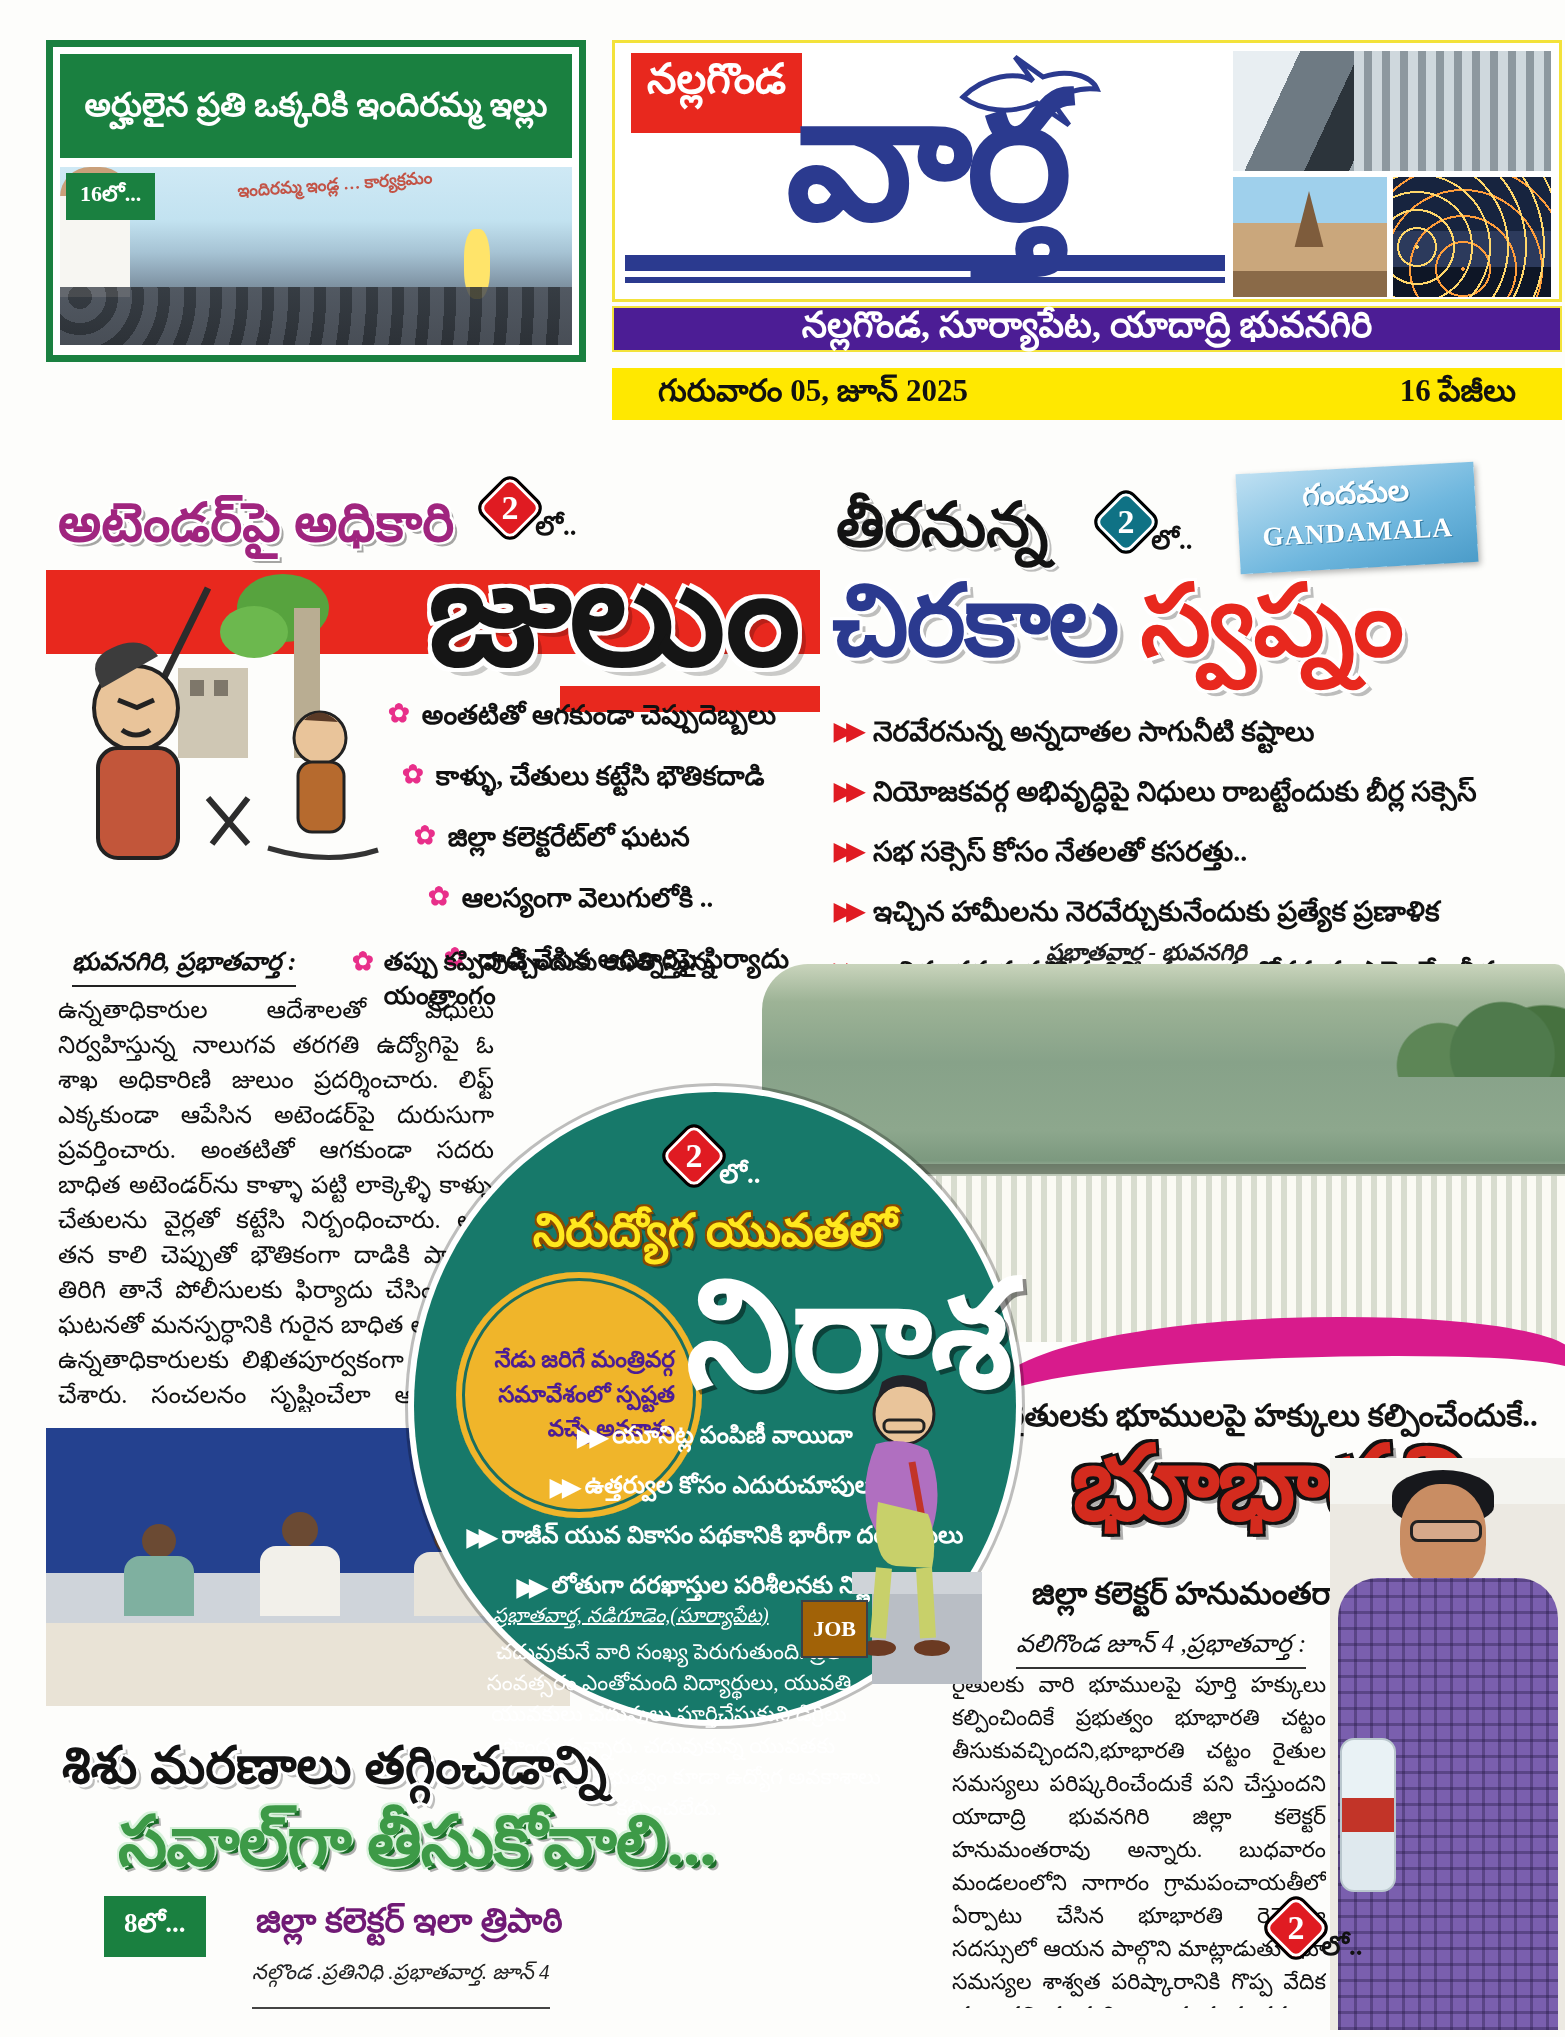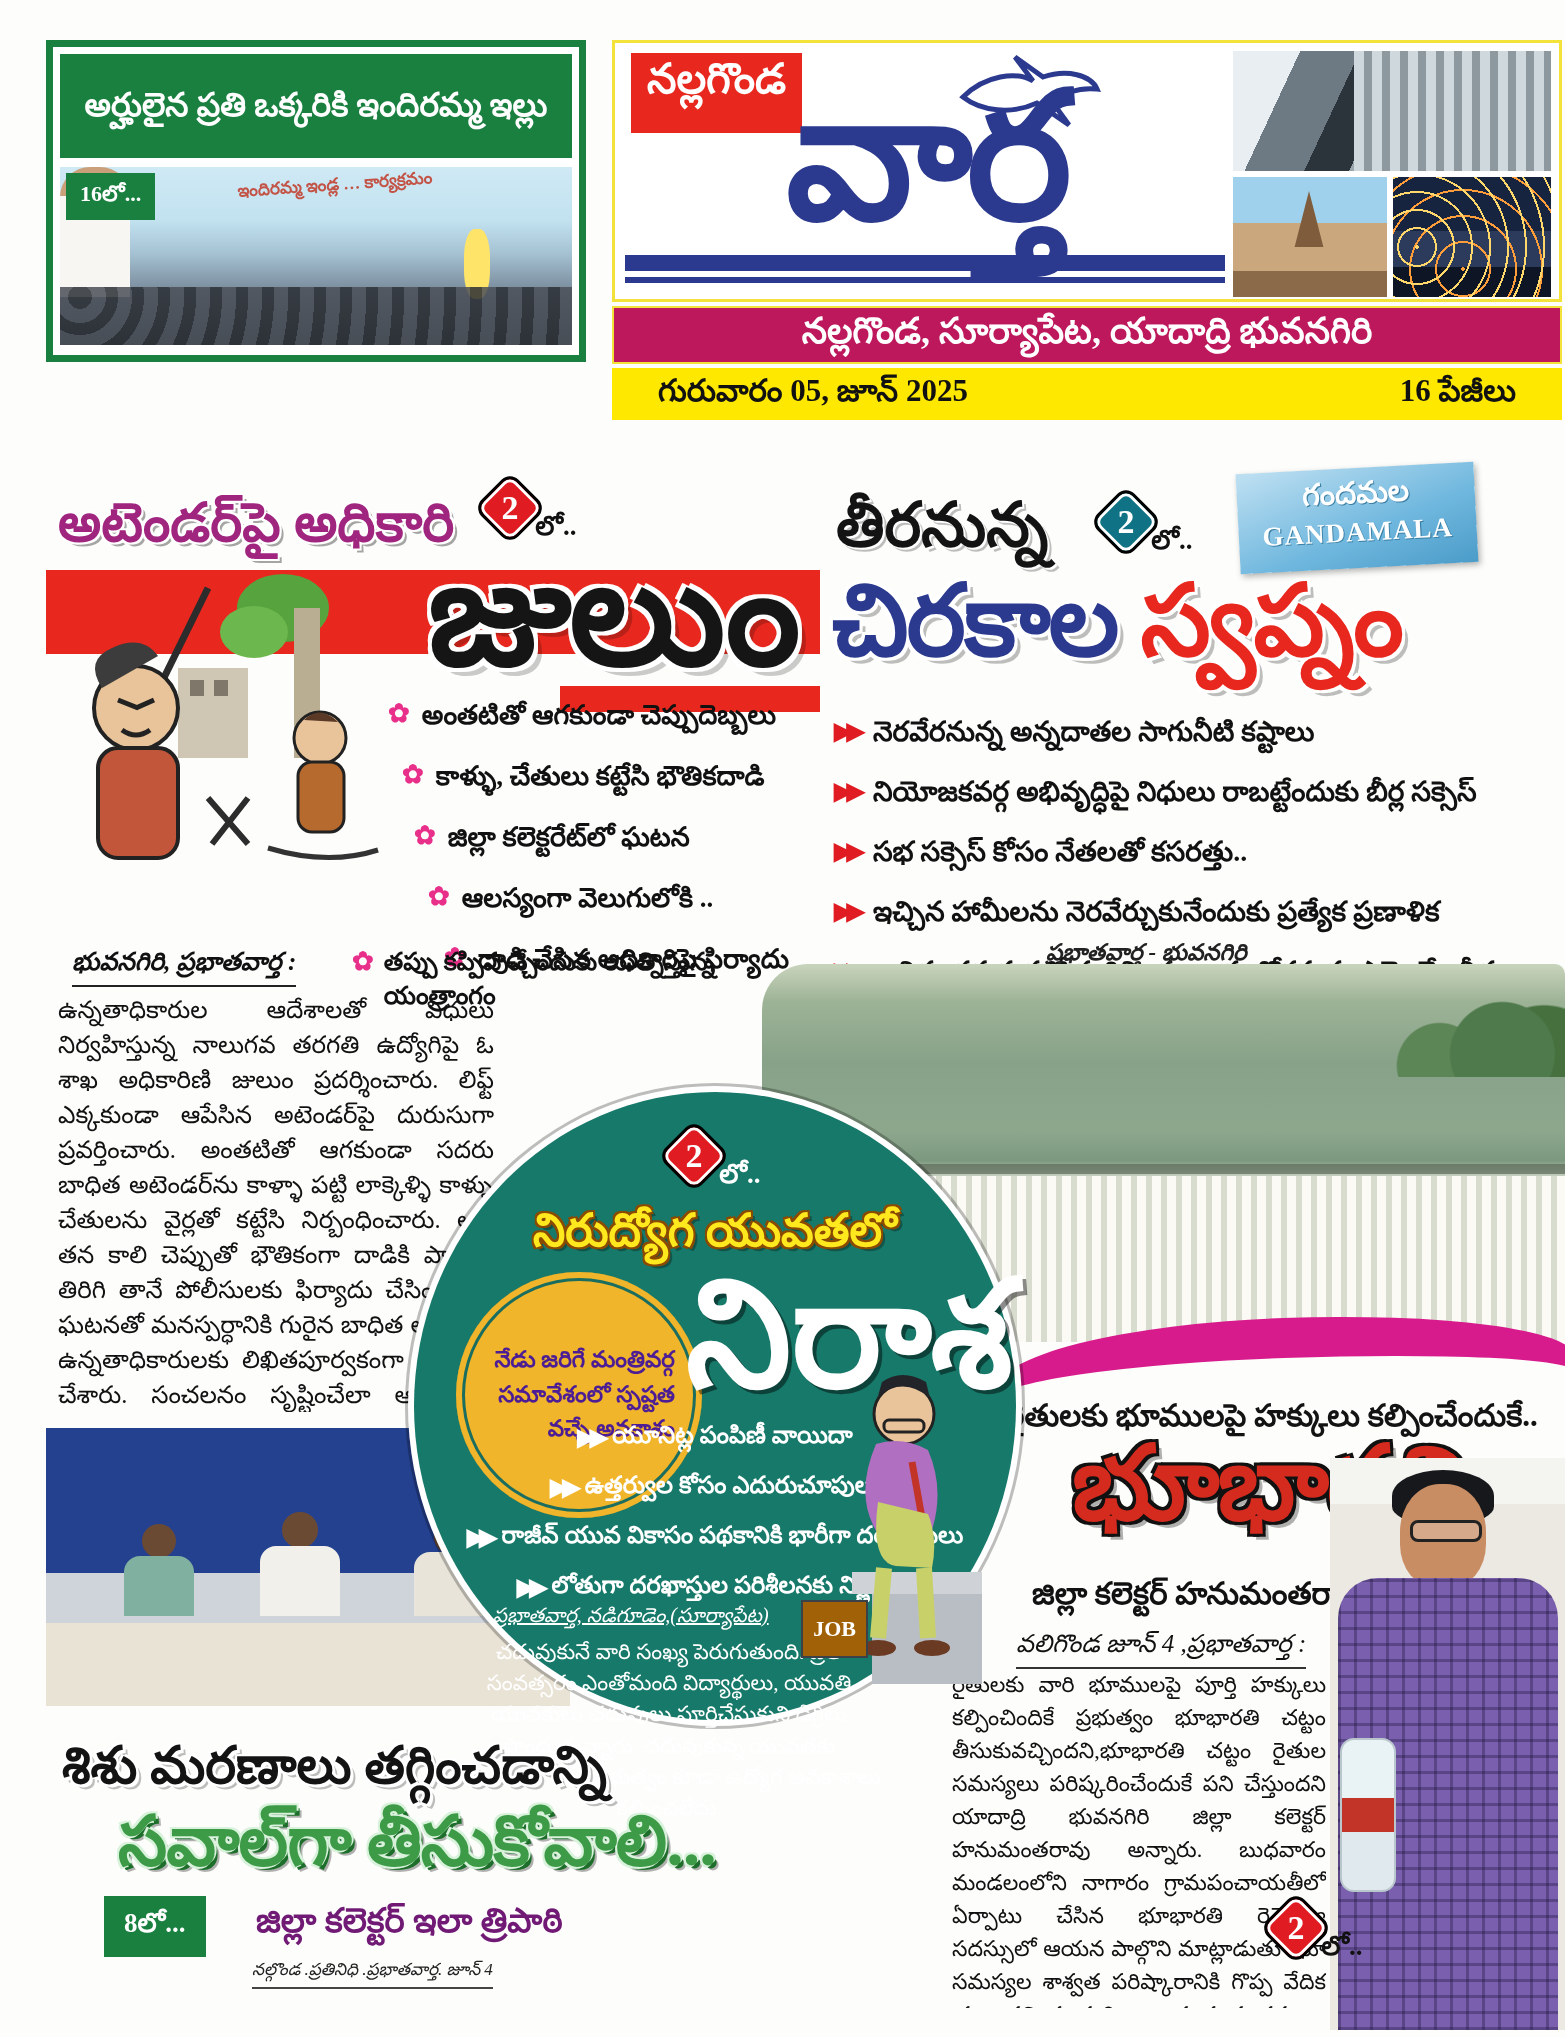--- a/index.html
+++ b/index.html
@@ -34,21 +34,21 @@
      background:linear-gradient(115deg,#e8eef2 0 18%,#6e7a83 18% 34%,#2c343b 34% 46%,#9aa6ad 46% 100%),#9aa6ad;}
   .mh-dam:after{content:"";position:absolute;right:0;top:0;width:62%;height:100%;
      background:repeating-linear-gradient(90deg,#cfd8dd 0 10px,#8d989f 10px 18px);}
   .mh-temple{left:618px;top:134px;width:154px;height:120px;background:linear-gradient(180deg,#9fd0ec 0 38%,#caa77c 38% 78%,#8a6a48 78% 100%);}
   .mh-temple:after{content:"";position:absolute;left:52px;top:14px;width:48px;height:56px;background:#7e5c3c;
      clip-path:polygon(50% 0,80% 100%,20% 100%);}
   .mh-city{left:778px;top:134px;width:158px;height:120px;background:linear-gradient(180deg,#17243f 0 45%,#2c3a5c 45% 75%,#0e1626 75% 100%);}
   .mh-city:after{content:"";position:absolute;inset:0;
      background:repeating-radial-gradient(circle at 24px 70px,#ffd76a 0 2px,transparent 2px 18px),
                 repeating-radial-gradient(circle at 70px 92px,#ff9d3a 0 2px,transparent 2px 26px);}
-  .regions-bar{left:612px;top:306px;width:950px;height:58px;background:#be185d;border:2px solid #f3e23a;box-sizing:border-box;
+  .regions-bar{left:612px;top:306px;width:950px;height:46px;background:#4c1d95;border:2px solid #f3e23a;box-sizing:border-box;
      display:flex;align-items:center;justify-content:center;color:#fff;font-size:36px;font-weight:bold;}
   .date-bar{left:612px;top:368px;width:950px;height:52px;background:#ffe800;display:flex;align-items:center;
      justify-content:space-between;padding:0 46px;box-sizing:border-box;font-size:31px;font-weight:bold;color:#111;}
 
   
   .diamond{width:60px;height:60px;}
   .dsq{position:absolute;inset:4px;background:#e01b22;border:3px solid #000;border-radius:12px;
        transform:rotate(45deg);box-shadow:inset 0 0 0 3px #fff;}
   .diamond.teal .dsq{background:#0f7285;}
   .dnum{position:absolute;inset:0;display:flex;align-items:center;justify-content:center;
@@ -126,21 +126,21 @@
   .jobbox{position:absolute;right:148px;bottom:62px;background:#a16207;color:#fff;font-size:22px;font-weight:bold;
      padding:14px 10px;border:2px solid #3b4148;}
 
   
   .inf-black{left:62px;top:1736px;font-size:52px;font-weight:900;color:#131313;
      text-shadow:-2px -2px 0 #fff,2px -2px 0 #fff,-2px 2px 0 #fff,3px 3px 0 #fff,5px 5px 0 rgba(0,0,0,.25);}
   .inf-green{left:118px;top:1802px;font-size:70px;font-weight:900;color:#3d9a47;letter-spacing:-1px;
      text-shadow:-2px -2px 0 #d9f2dc,2px -2px 0 #d9f2dc,-2px 2px 0 #d9f2dc,3px 3px 0 #1c6e2a,5px 5px 0 rgba(0,0,0,.3);}
   .inf-ref{left:104px;top:1896px;background:#1a8040;color:#fff;font-size:27px;font-weight:bold;padding:12px 20px;}
   .inf-byline{left:256px;top:1902px;font-size:34px;font-weight:bold;color:#701a75;}
-  .inf-dateline{left:252px;top:1960px;font-size:17px;font-style:italic;color:#222;border-bottom:2px solid #444;padding-bottom:4px;}
+  .inf-dateline{left:252px;top:1960px;font-size:21px;font-style:italic;color:#222;border-bottom:2px solid #444;padding-bottom:18px;}
 
   
   .pink-wave{left:994px;top:1318px;width:580px;height:74px;background:#d81b8c;
      border-radius:100% 100% 0 0/170% 130% 0 0;transform:rotate(-2deg);}
   .pink-wave:after{content:"";position:absolute;left:0;top:40px;width:100%;height:40px;background:#fdfdfb;
      border-radius:100% 100% 0 0/160% 120% 0 0;}
   .bb-kicker{left:1006px;top:1398px;font-size:31px;font-weight:900;color:#131313;}
   .bb-headline{left:1072px;top:1432px;font-size:104px;line-height:1;font-weight:900;color:#d42b1e;letter-spacing:-2px;
      text-shadow:-3px -3px 0 #111,3px -3px 0 #111,-3px 3px 0 #111,3px 3px 0 #111,6px 6px 0 rgba(0,0,0,.3);}
   .bb-byline{left:1032px;top:1576px;font-size:31px;font-weight:bold;}

